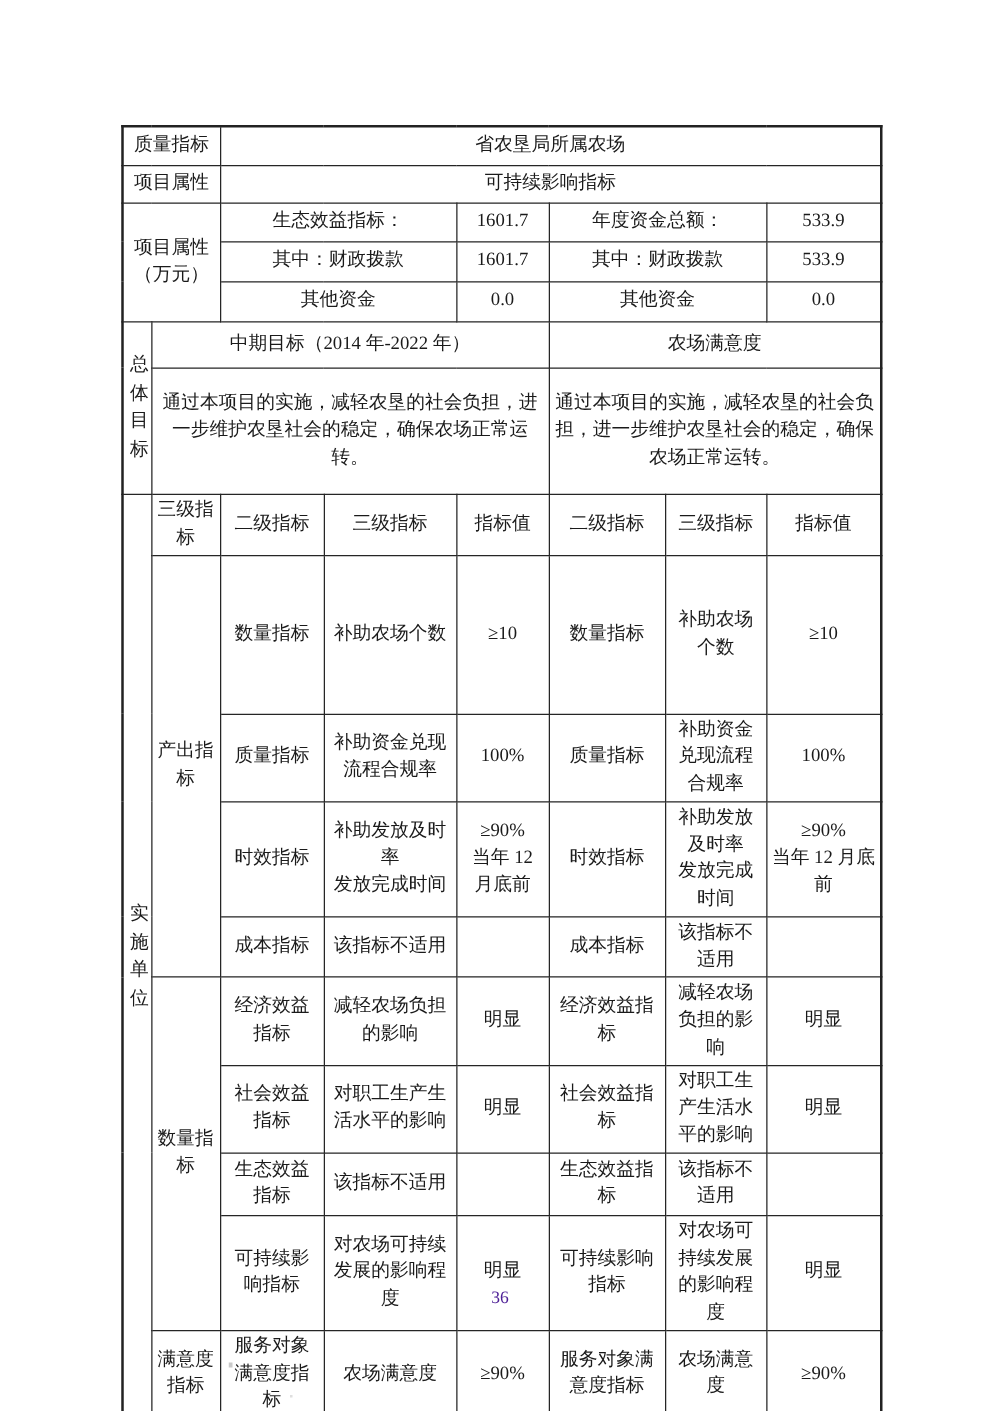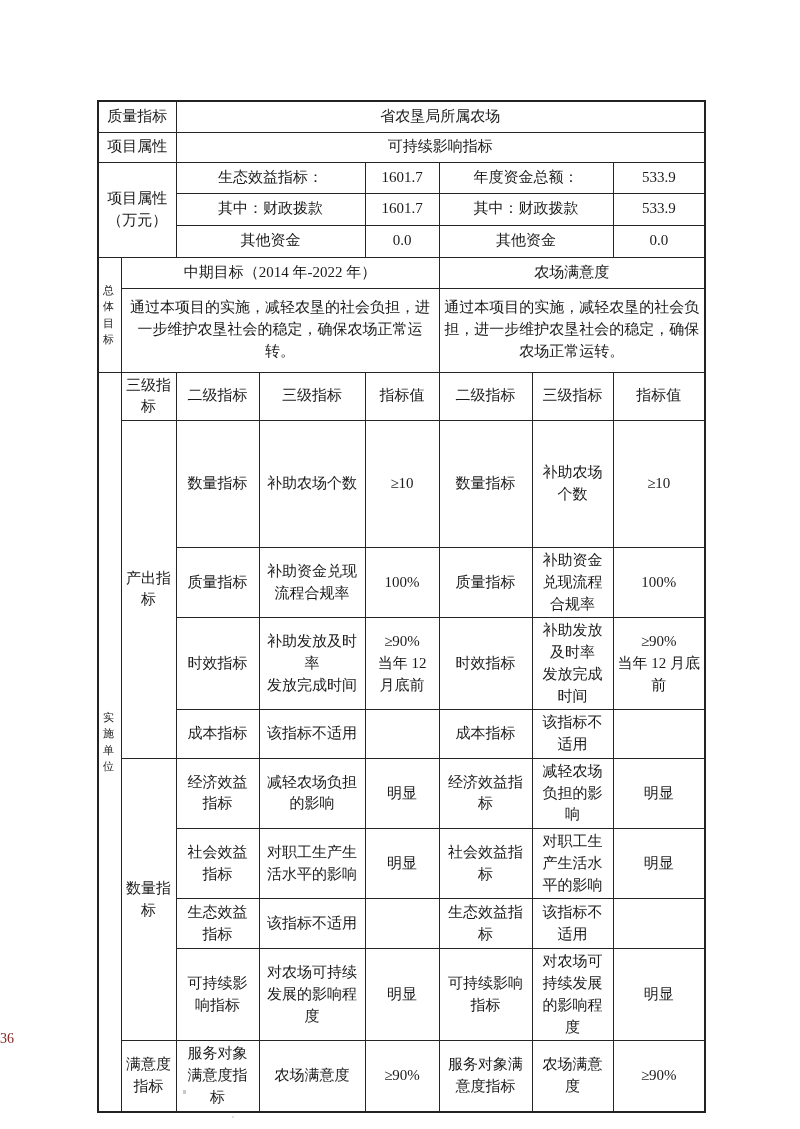--- a/index.html
+++ b/index.html
@@ -35,27 +35,27 @@
 
   
   td.pf{font-size:14px;line-height:1.45;padding:2px 5px;}
   td.pf-left{text-align:left;}
   td.pf-val{padding:2px 2px;}
 
   
   .vtext{
     width:16px;margin:0 auto;
     word-break:break-all;line-break:anywhere;
-    text-align:left;font-size:11px;line-height:1.5;
+    text-align:right;font-size:15px;line-height:1.5;
   }
   td.vcell{padding:0;}
 
   .page-number{
     position:absolute;left:0;top:1031px;width:100%;
-    font-size:14px;color:#7f1d1d;
+    text-align:center;font-size:14px;color:#4c1d95;
   }
   .speck{position:absolute;background:#c9c9c9;}
   .speck1{left:183px;top:1090px;width:3px;height:4px;}
   .speck2{left:232px;top:1116px;width:2px;height:2px;opacity:.6;}
 </style>
 </head>
 <body>
 
 <div class="page">
 

